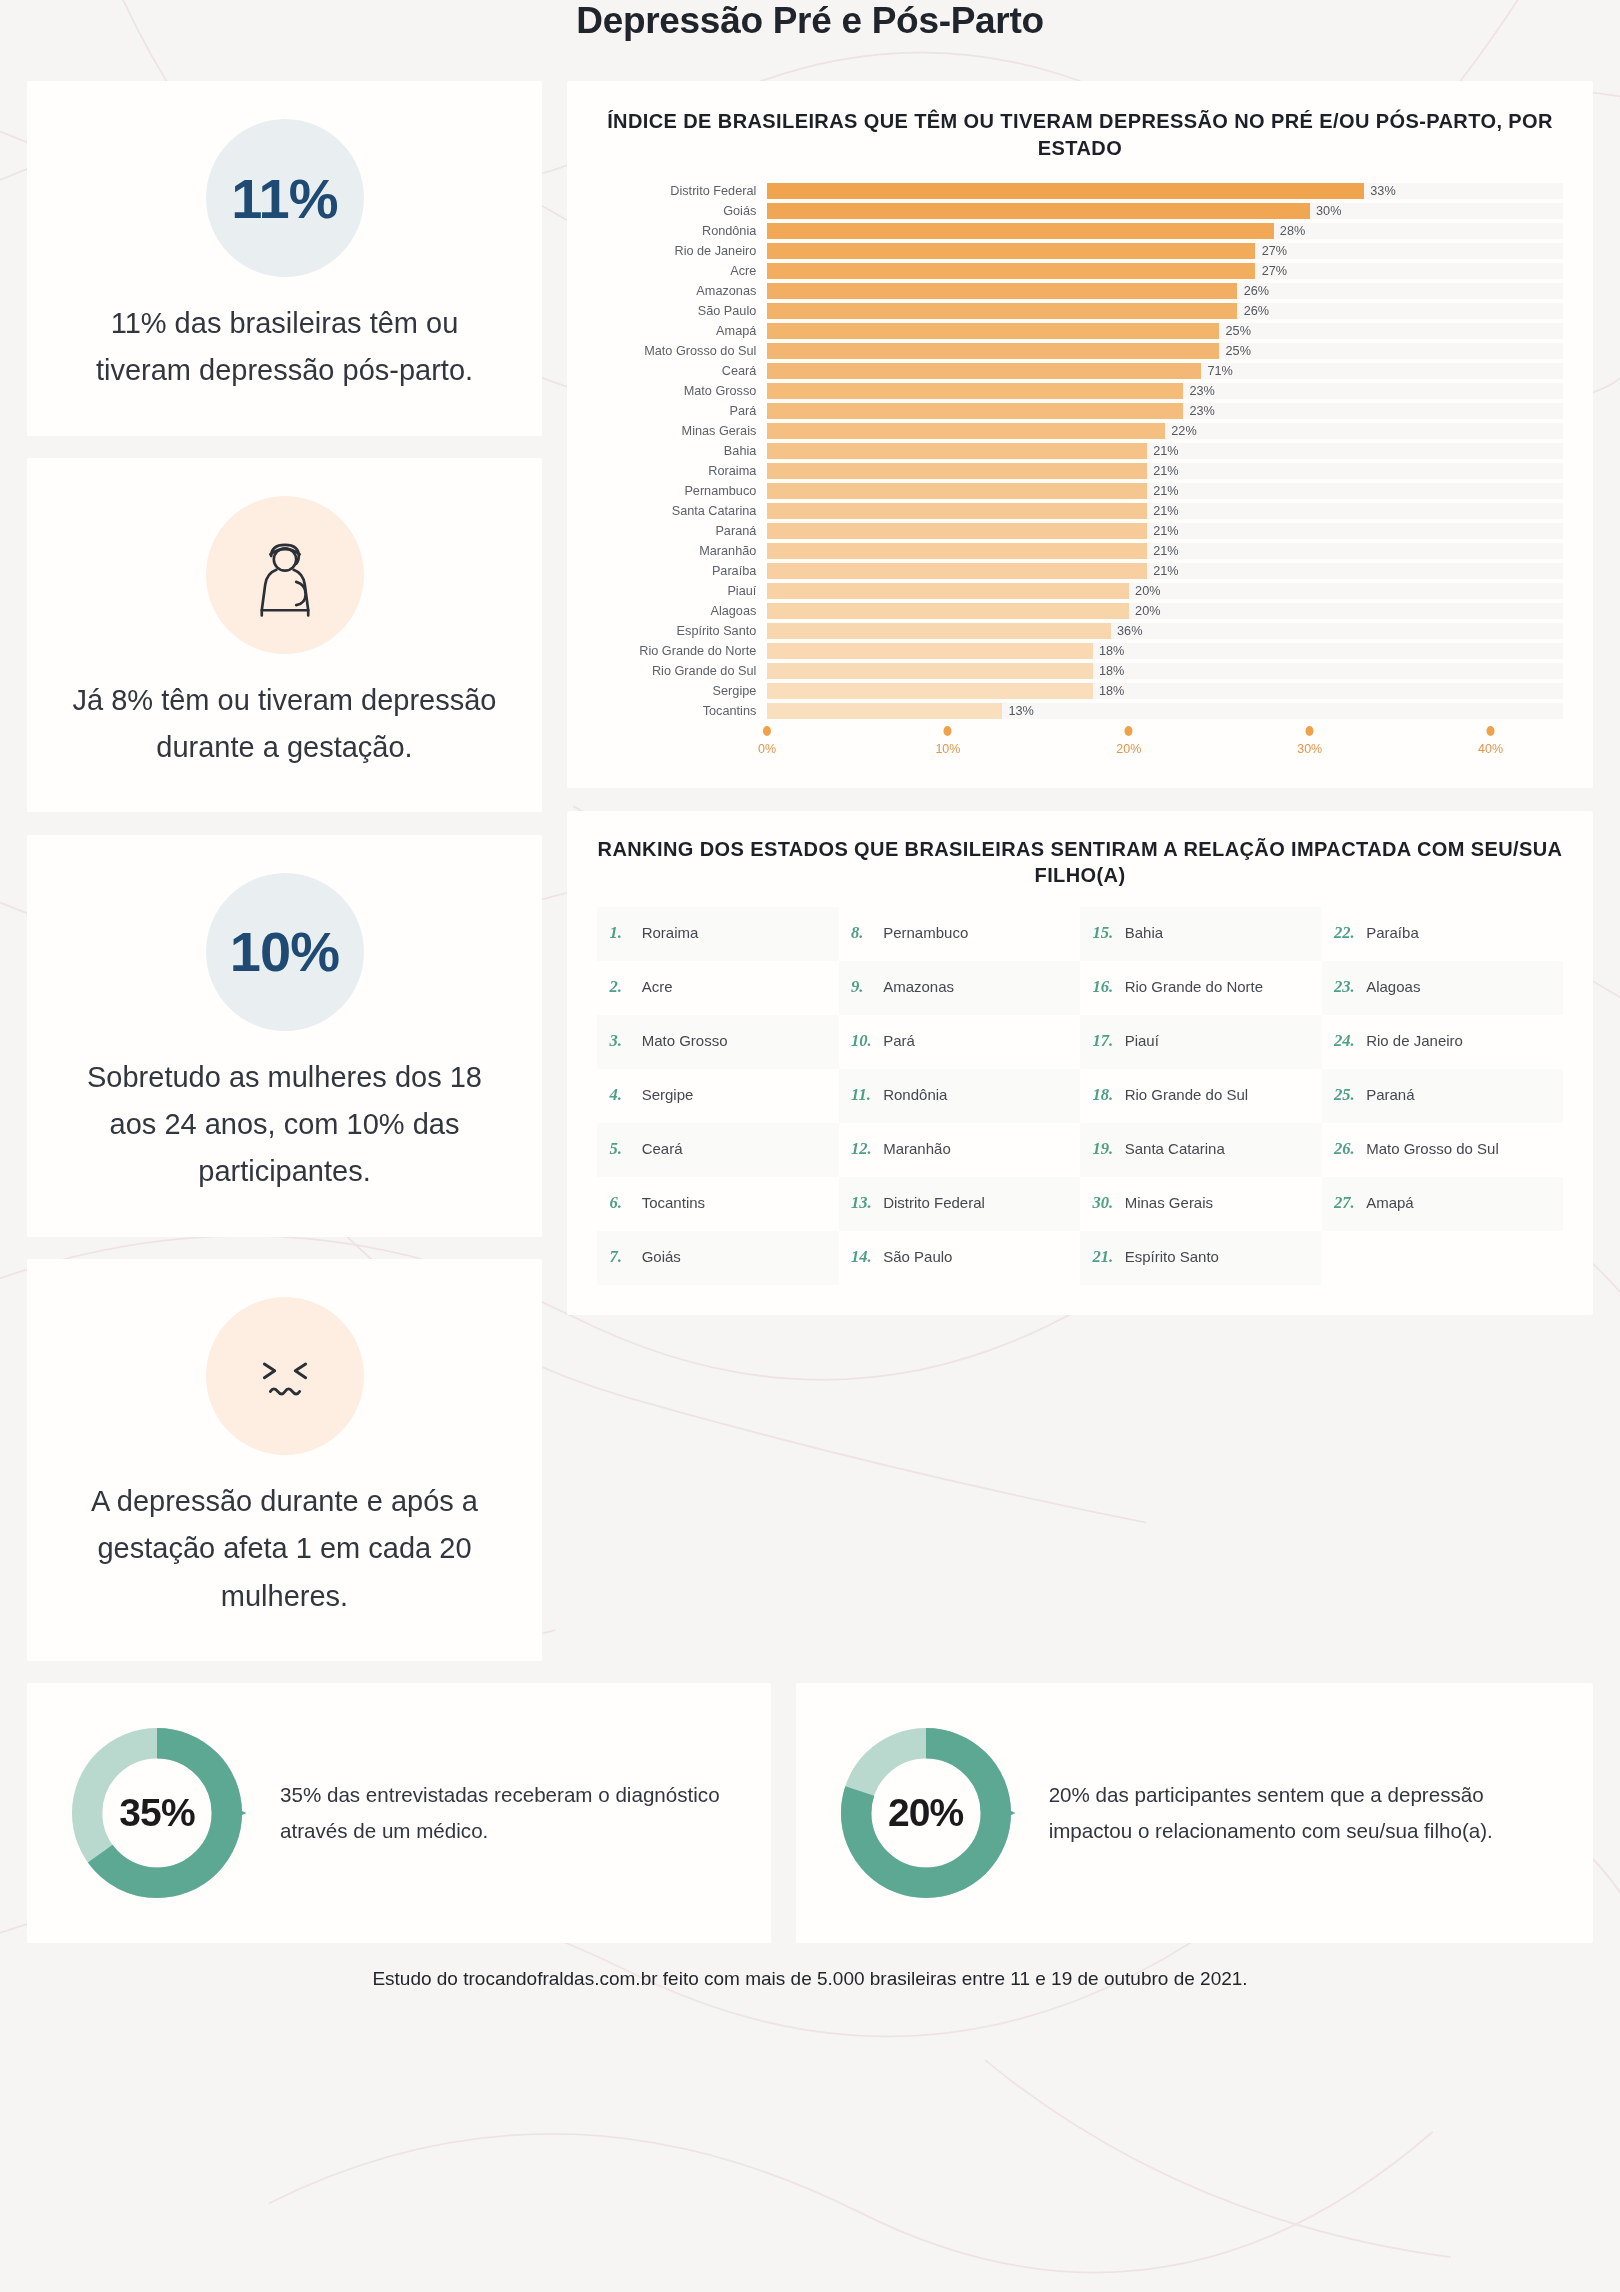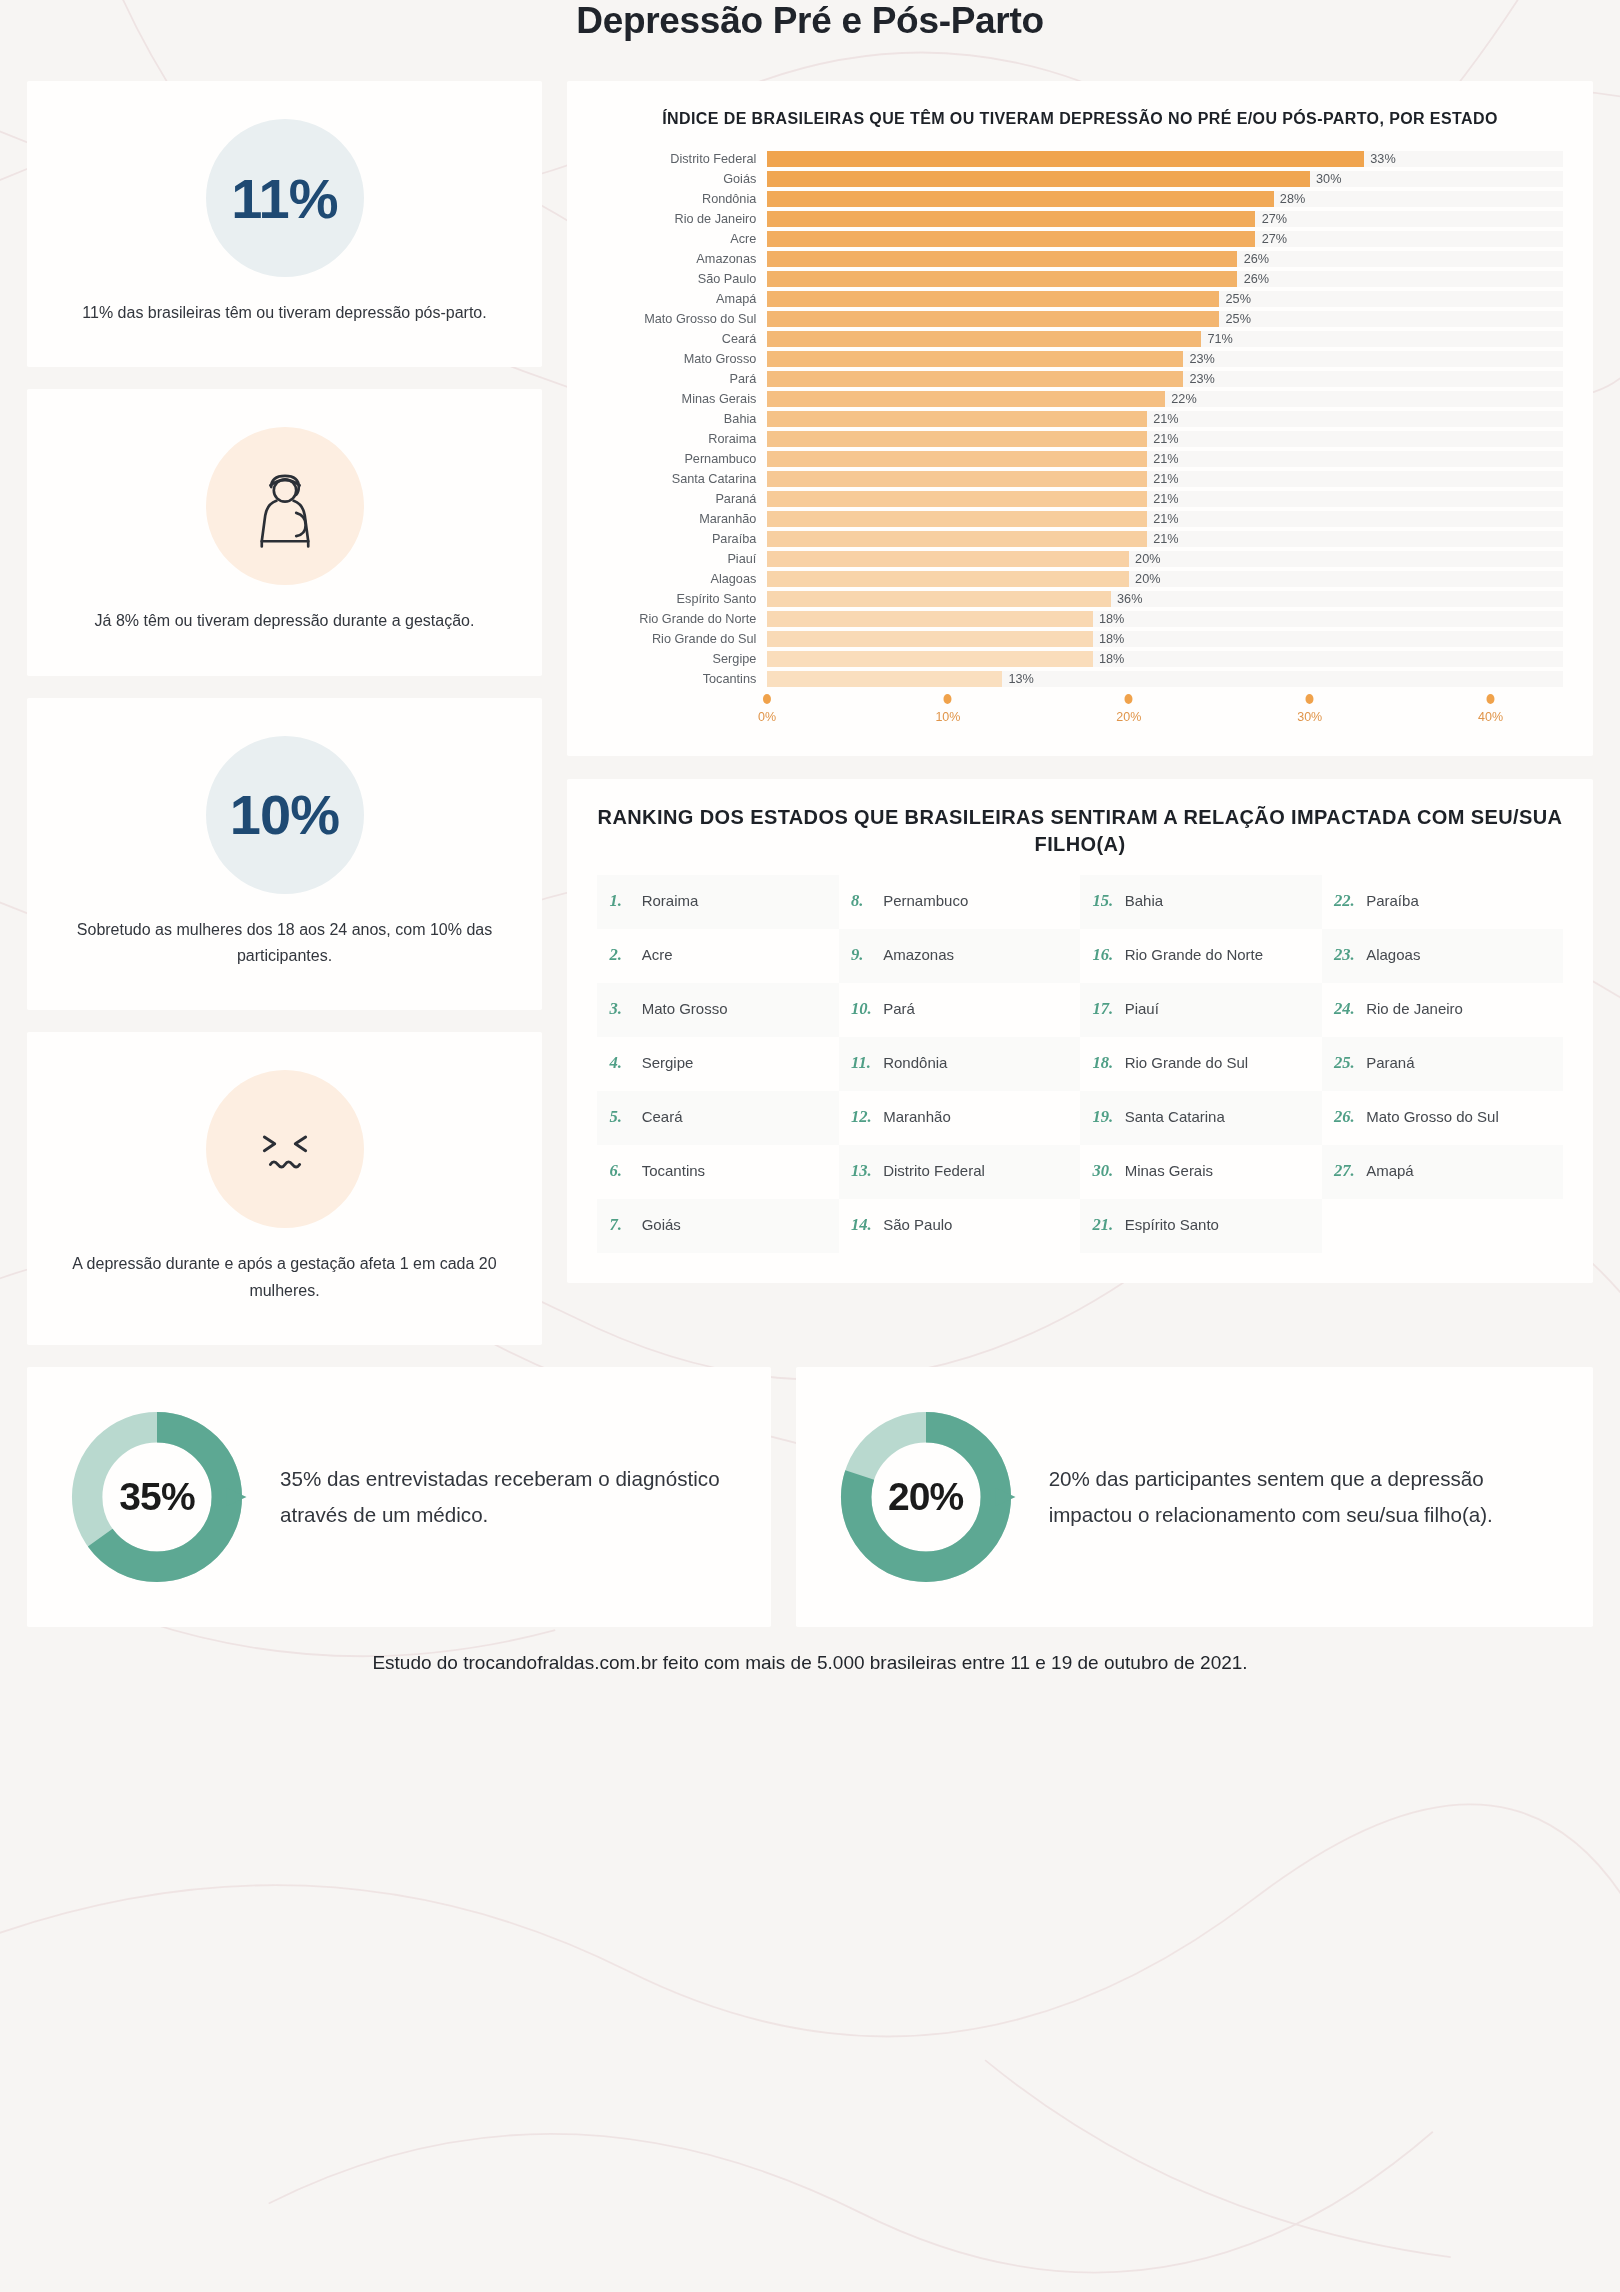--- a/index.html
+++ b/index.html
@@ -38,28 +38,28 @@
 
   
   .stat-card { padding: 38px 41px 41px; text-align: center; }
   .circle-badge {
     width: 158px; height: 158px; border-radius: 50%;
     margin: 0 auto 23px; display: flex; align-items: center; justify-content: center;
   }
   .circle-badge.blue { background: #e9eff1; }
   .circle-badge.peach { background: #fdeee1; }
   .big-num { font-size: 56px; font-weight: bold; color: #1f4a73; letter-spacing: -0.9px; }
-  .stat-text { font-size: 16px; line-height: 1.63; color: #32363d; }
+  .stat-text { font-size: 29px; line-height: 1.63; color: #32363d; }
 
   .icon-wrap { width: 86px; height: 86px; }
 
   
   .chart-card { padding: 27px 30px 23px; }
   .chart-title {
-    text-align: center; font-size: 16px; font-weight: bold; color: #1d2127;
+    text-align: center; font-size: 20px; font-weight: bold; color: #1d2127;
     letter-spacing: 0.4px; line-height: 1.33; margin-bottom: 19.7px;
     text-transform: uppercase;
   }
   .bars { display: flex; flex-direction: column; }
   .bar-row { display: flex; align-items: center; height: 20px; }
   .bar-label {
     width: 170px; text-align: right; padding-right: 10.7px;
     font-size: 12.7px; color: #5d6268; white-space: nowrap;
     overflow: visible;
   }

